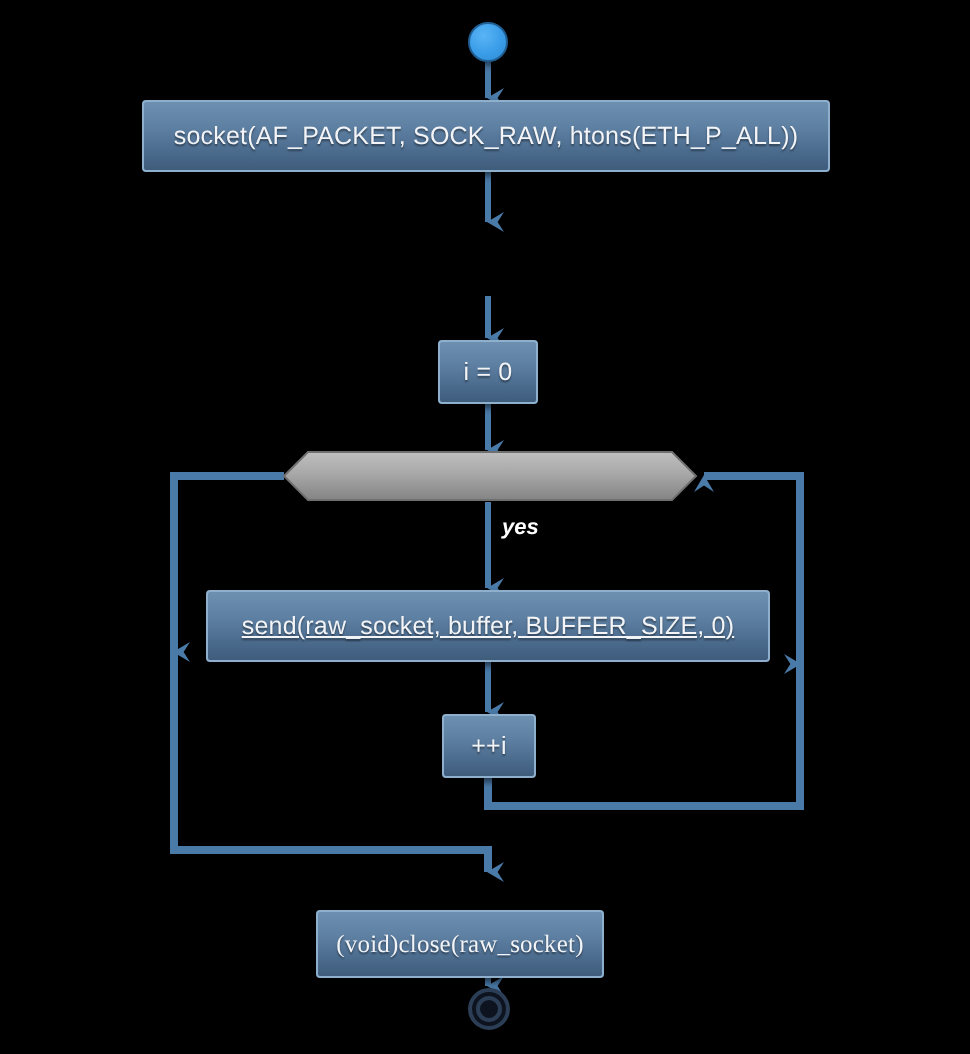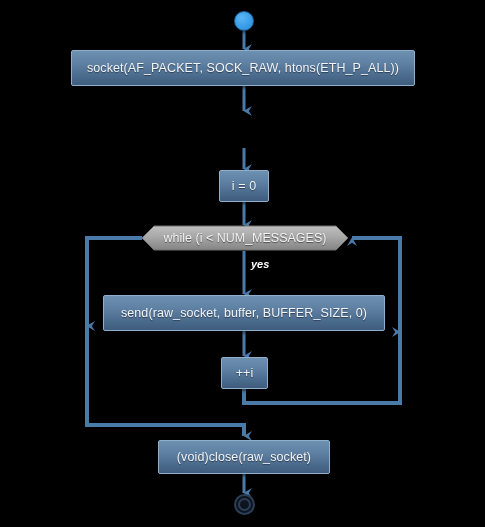--- a/index.html
+++ b/index.html
@@ -160,35 +160,32 @@
 
   <div class="node activity" style="left:71px; top:50px; width:344px; height:36px;">
     <span>socket(AF_PACKET, SOCK_RAW, htons(ETH_P_ALL))</span>
   </div>
 
 
   <div class="node activity" style="left:219px; top:170px; width:50px; height:32px;">
     <span>i = 0</span>
   </div>
 
-  <div class="decision-wrap" style="left:142px; top:226px; width:206px; height:24px;">
-    <div class="decision-label">while (i &lt; NUM_MESSAGES)</div>
-  </div>
 
   <div class="edge-label" style="left:251px; top:258px;">yes</div>
 
-  <div class="node activity" style="left:103px; top:295px; width:282px; height:36px;">
+  <div class="node activity" style="left:103px; top:295px; width:282px; height:36px;text-decoration:underline;">
     <span>send(raw_socket, buffer, BUFFER_SIZE, 0)</span>
   </div>
 
   <div class="node activity" style="left:221px; top:357px; width:47px; height:32px;">
     <span>++i</span>
   </div>
 
-  <div class="node activity" style="left:158px; top:440px; width:172px; height:34px;">
+  <div class="node activity" style="left:158px; top:455px; width:144px; height:34px;font-family:Liberation Serif, serif;">
     <span>(void)close(raw_socket)</span>
   </div>
 
   <div class="node end-node-outer" style="left:234px; top:494px; width:21px; height:21px;">
     <div class="end-node-inner" style="width:9px; height:9px;"></div>
   </div>
 
 </div>
 
 </body></html>

